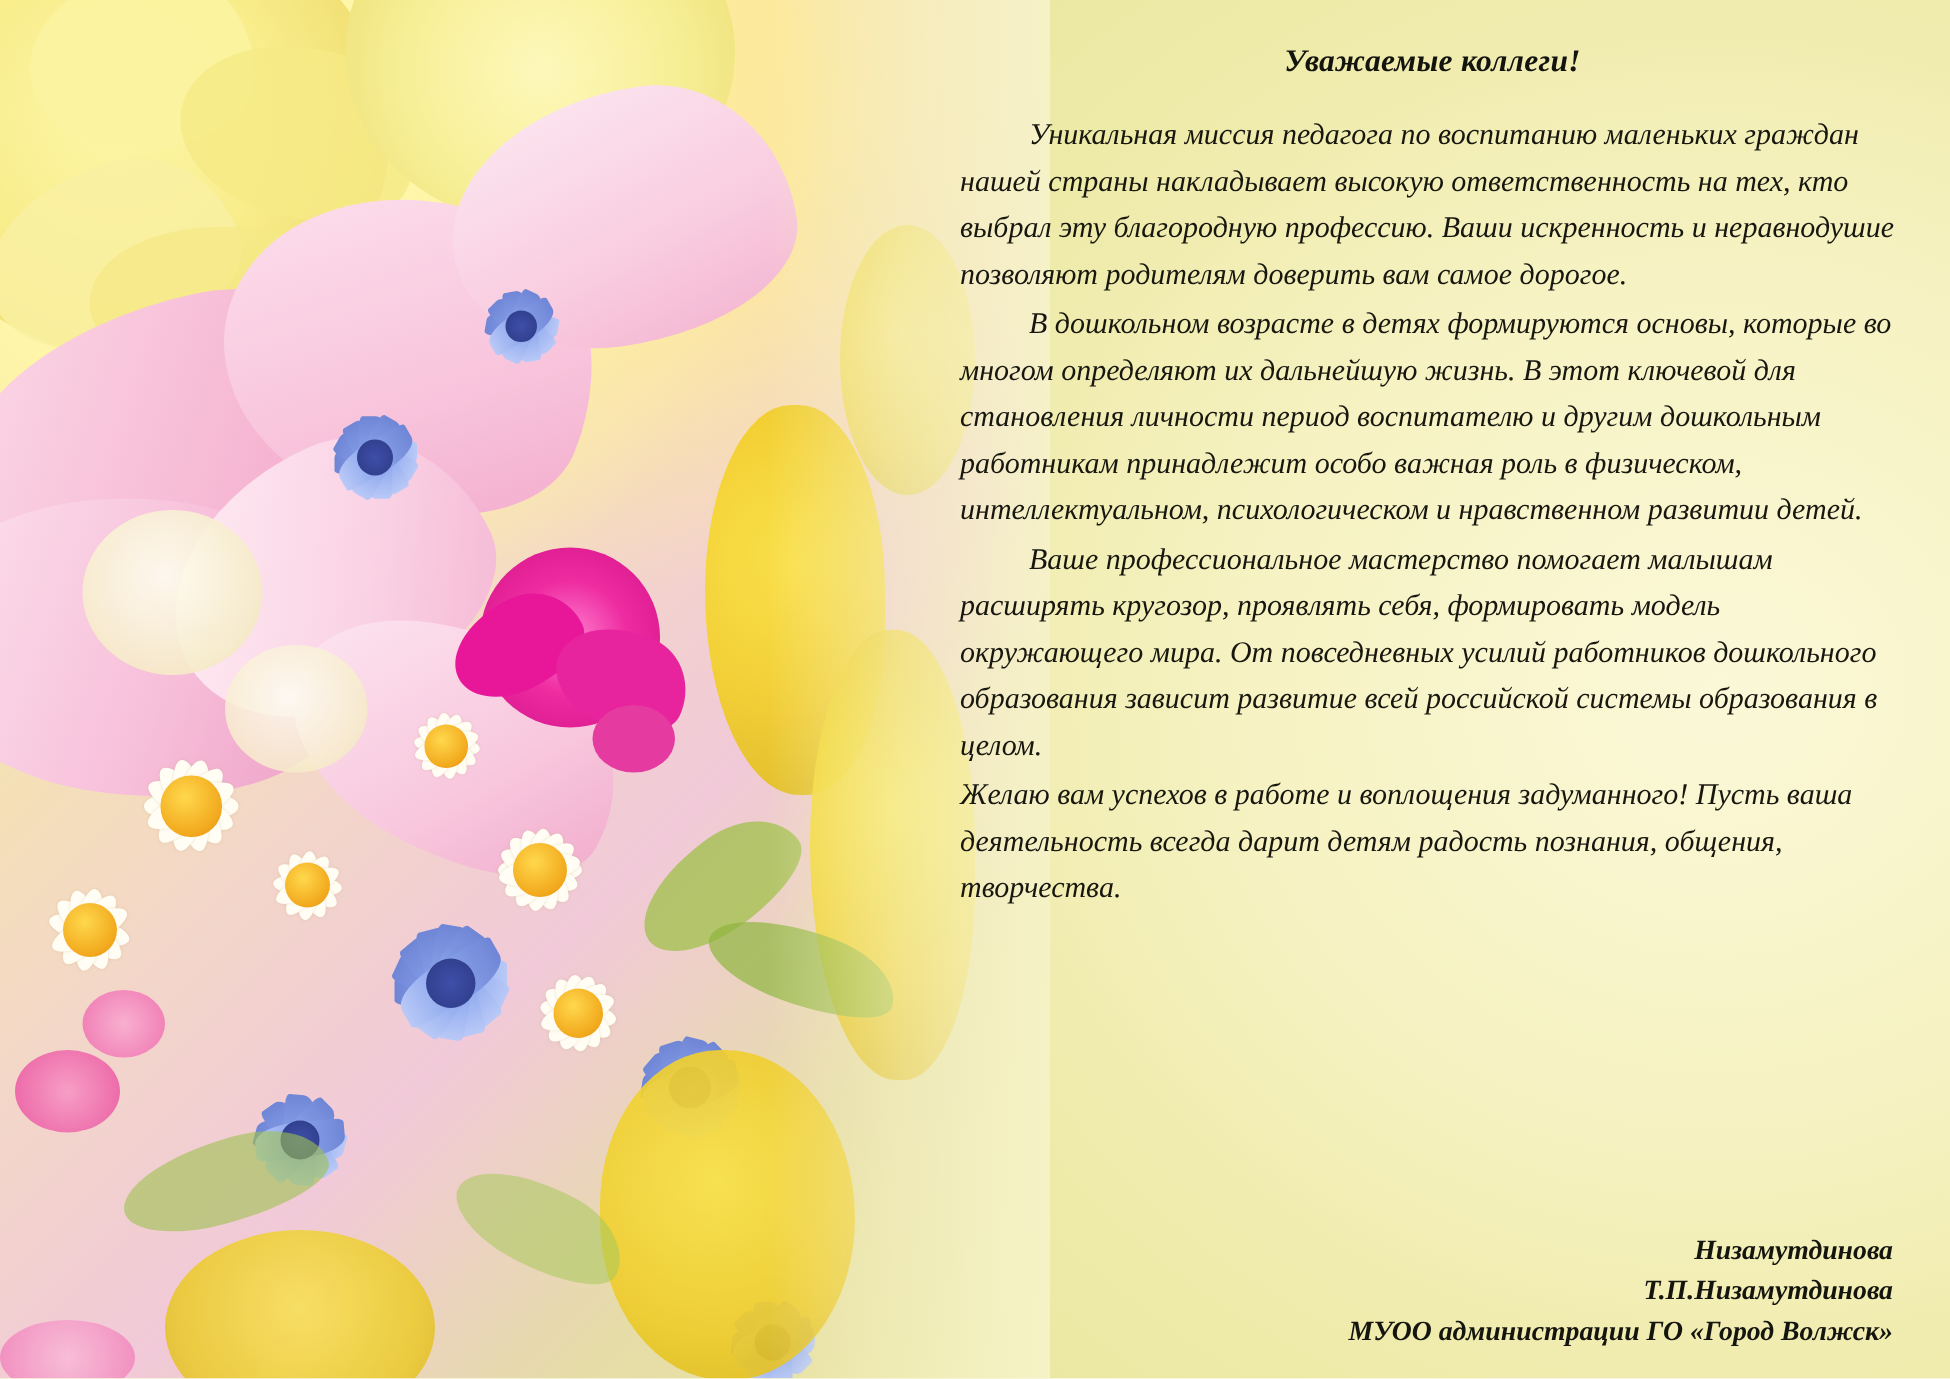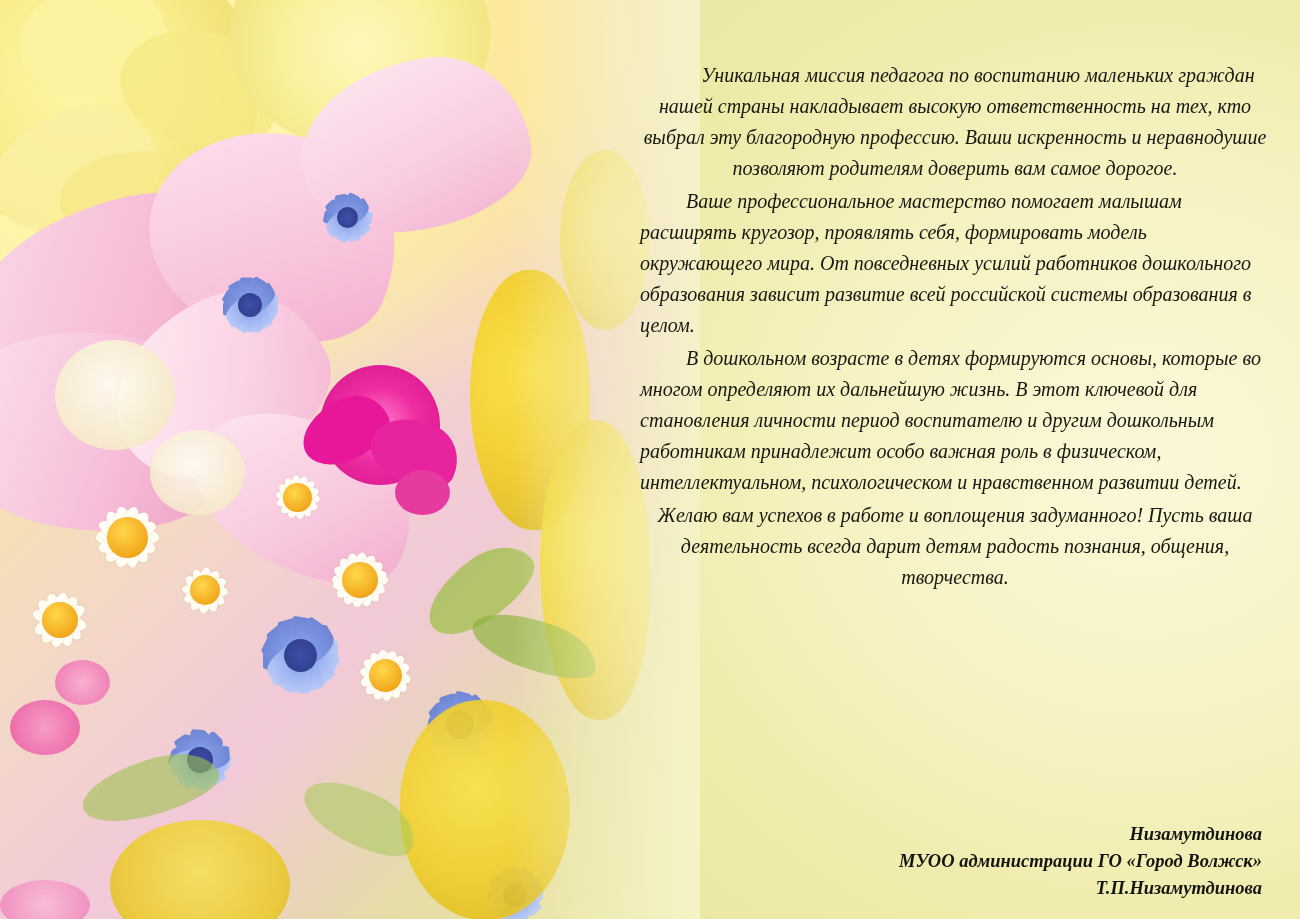--- a/index.html
+++ b/index.html
@@ -119,23 +119,23 @@
     color: #14140f;
   }
   .body-par {
     font-style: italic;
     font-size: 20px;
     line-height: 31px;
     margin: 0;
     color: #17170f;
     text-align: left;
   }
-  .body-par.first { margin-top: 42px; text-indent: 46px; text-align: center; }
+  .body-par.first { margin-top: 22px; text-indent: 46px; }
   .body-par.indent { text-indent: 46px; margin-top: 2px; }
-  .body-par.flush { text-indent: 0; margin-top: 2px; text-align: center; }
+  .body-par.flush { text-indent: 0; margin-top: 2px; }
 
   .signature {
     position: absolute;
     right: 8px;
     bottom: 6px;
     text-align: right;
     font-style: italic;
     font-weight: bold;
     font-size: 18.5px;
     line-height: 27px;
@@ -316,26 +316,27 @@
     <div class="blob" style="left:10px; top:700px; width:70px; height:55px; background: radial-gradient(circle,#f79ec6,#ea5ea2);"></div>
     <div class="blob" style="left:55px; top:660px; width:55px; height:45px; background: radial-gradient(circle,#f8b0d0,#ef74b0);"></div>
     <div class="blob" style="left:0px; top:880px; width:90px; height:50px; background: radial-gradient(circle,#f9bcd8,#f084bb); opacity:.9;"></div>
 
     <div class="blob" style="left:55px; top:340px; width:120px; height:110px; background: radial-gradient(circle at 45% 40%, #fffdf0, #f6ecc9 70%, #e9dcae 100%); opacity:.9;"></div>
     <div class="blob" style="left:150px; top:430px; width:95px; height:85px; background: radial-gradient(circle at 45% 40%, #fffdf4, #f7edcb 70%, #eadfb4 100%); opacity:.85;"></div>
   </div>
 
   <div class="text-col">
 
+    <div class="greeting">Уважаемые коллеги!</div>
 
 
     <p class="body-par first">Уникальная миссия педагога по воспитанию маленьких граждан нашей страны накладывает высокую ответственность на тех, кто выбрал эту благородную профессию. Ваши искренность и неравнодушие позволяют родителям доверить вам самое дорогое.</p>
+    <p class="body-par indent">В дошкольном возрасте в детях формируются основы, которые во многом определяют их дальнейшую жизнь. В этот ключевой для становления личности период воспитателю и другим дошкольным работникам принадлежит особо важная роль в физическом, интеллектуальном, психологическом и нравственном развитии детей.</p>
     <p class="body-par indent">Ваше профессиональное мастерство помогает малышам расширять кругозор, проявлять себя, формировать модель окружающего мира. От повседневных усилий работников дошкольного образования зависит развитие всей российской системы образования в целом.</p>
-    <p class="body-par indent">В дошкольном возрасте в детях формируются основы, которые во многом определяют их дальнейшую жизнь. В этот ключевой для становления личности период воспитателю и другим дошкольным работникам принадлежит особо важная роль в физическом, интеллектуальном, психологическом и нравственном развитии детей.</p>
     <p class="body-par flush">Желаю вам успехов в работе и воплощения задуманного! Пусть ваша деятельность всегда дарит детям радость познания, общения, творчества.</p>
 
     <div class="signature">
       <div>Низамутдинова</div>
+      <div>Т.П.Низамутдинова</div>
       <div>МУОО администрации ГО «Город Волжск»</div>
-      <div>Т.П.Низамутдинова</div>
     </div>
   </div>
 </div>
 
 </body></html>

